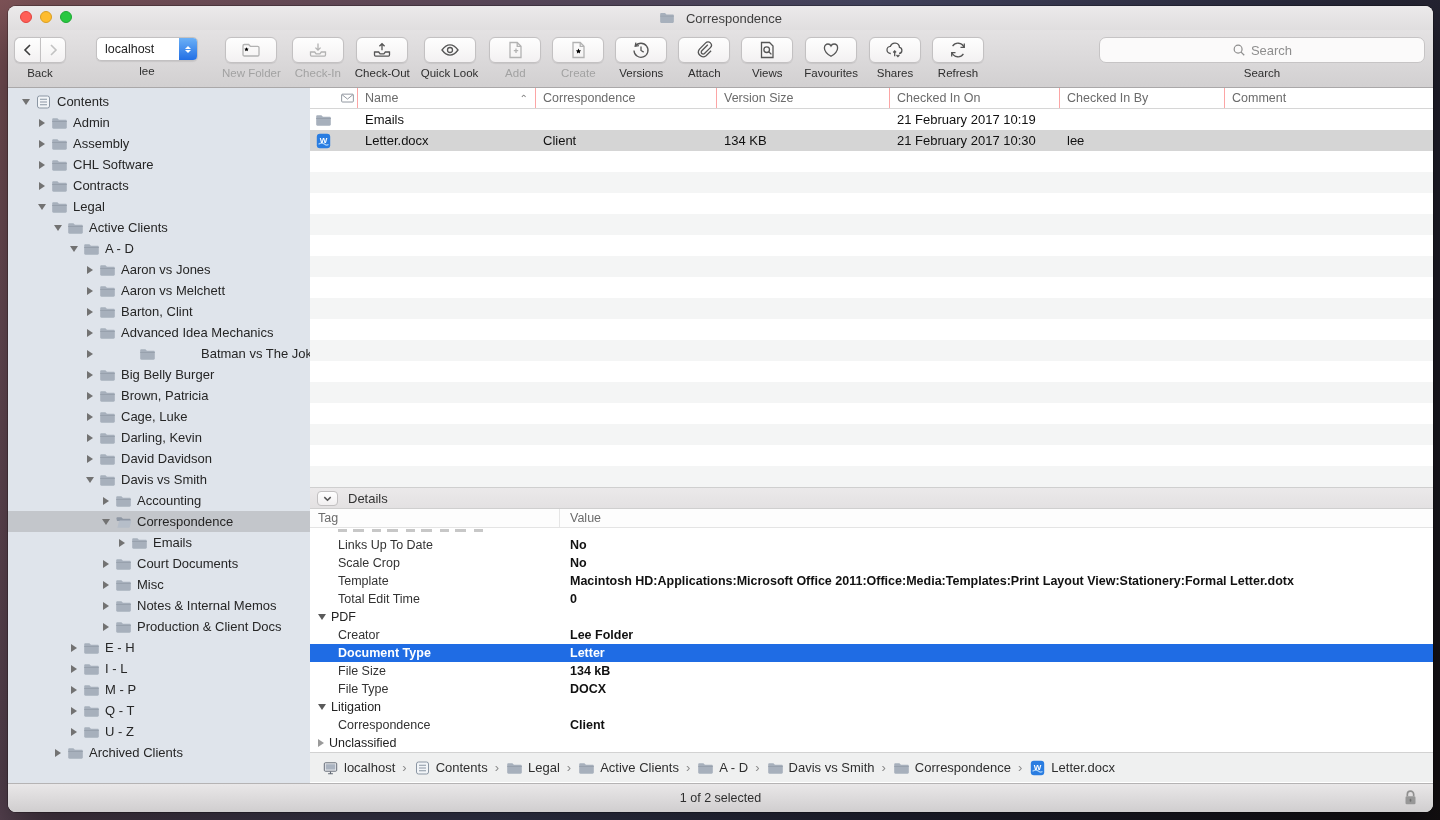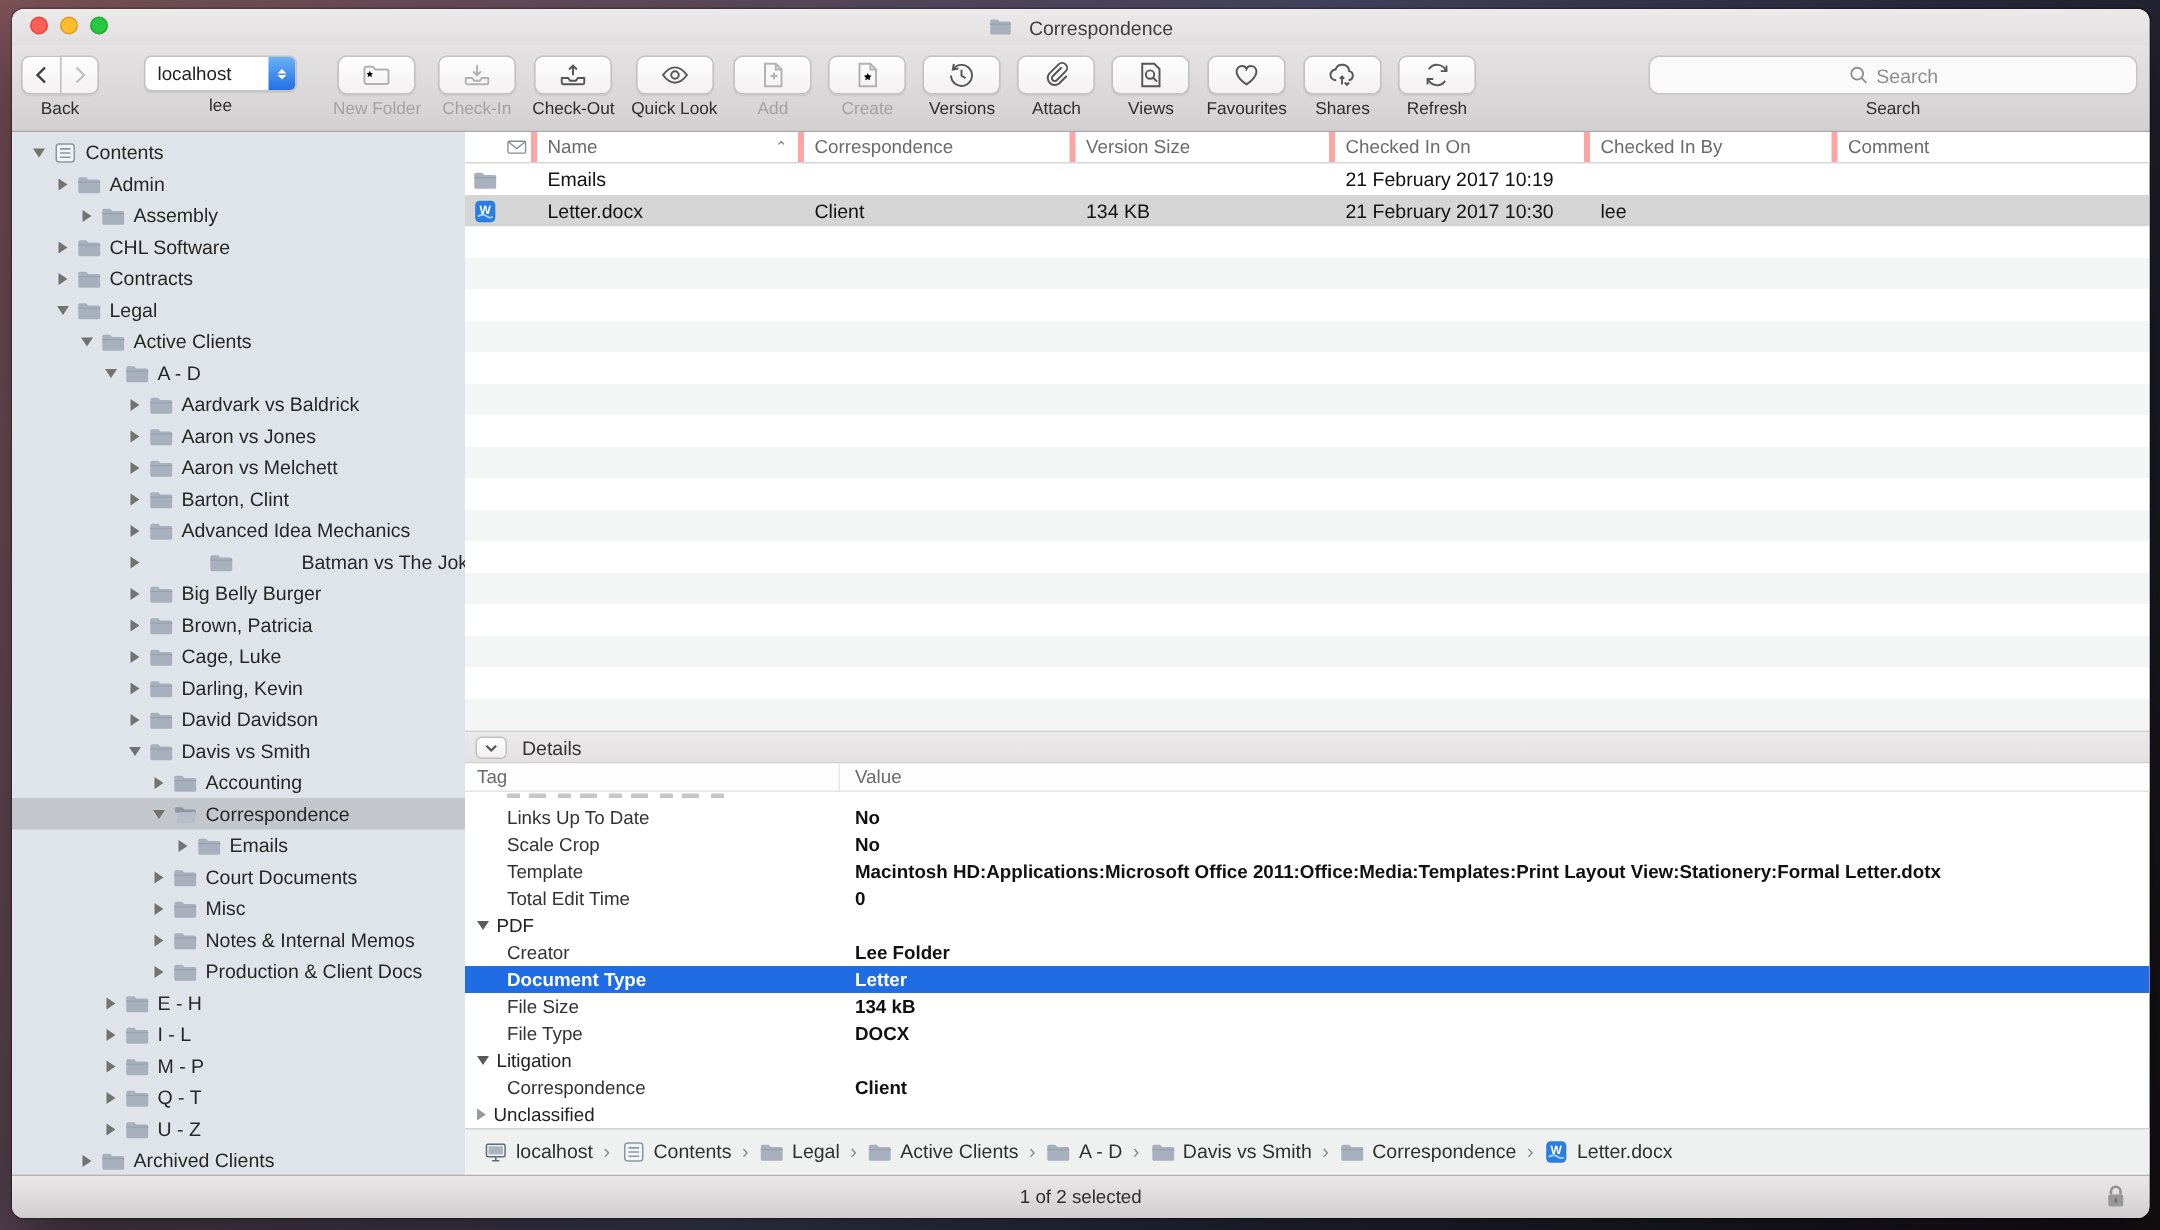--- a/index.html
+++ b/index.html
@@ -72,21 +72,21 @@
   .sidebar { width:302px; flex:0 0 302px; background:#dfe4eb; padding-top:3px; overflow:hidden; }
   .tree-row { height:21px; display:flex; align-items:center; font-size:13px; color:#262626; white-space:nowrap; }
   .tree-row.selected { background:#c3c6cb; }
   .disc { width:12px; height:12px; margin-right:3px; display:flex; align-items:center; justify-content:center; flex:0 0 12px; }
   .disc.right i { width:0;height:0;border-left:6px solid #727272;border-top:4.5px solid transparent;border-bottom:4.5px solid transparent; }
   .disc.down i  { width:0;height:0;border-top:6px solid #727272;border-left:4.5px solid transparent;border-right:4.5px solid transparent; }
   .tree-icon { width:17px; height:16px; margin-right:5px; flex:0 0 17px; }
   .main { flex:1; display:flex; flex-direction:column; background:#fff; min-width:0; }
   
   .list-header { height:21px; flex:0 0 21px; display:flex; border-bottom:1px solid #d6d6d6; background:#fff; font-size:12.5px; color:#6b6b6b; }
-  .hcell { display:flex; align-items:center; padding:0 7px; border-right:4px solid #fca5a5; overflow:hidden; }
+  .hcell { display:flex; align-items:center; padding:0 7px; border-right:1px solid #fca5a5; overflow:hidden; }
   .hcell:last-child { border-right:none; }
   .c-icon { width:48px; flex:0 0 48px; justify-content:flex-end; padding-right:2px; }
   .c-name { width:178px; flex:0 0 178px; }
   .c-corr { width:181px; flex:0 0 181px; }
   .c-size { width:173px; flex:0 0 173px; }
   .c-cion { width:170px; flex:0 0 170px; }
   .c-ciby { width:165px; flex:0 0 165px; }
   .c-comm { flex:1; }
   .sort-ind { margin-left:auto; color:#7c7c7c; font-size:10px; }
   .list-rows { flex:0 0 378px; display:flex; flex-direction:column; }
@@ -324,21 +324,21 @@
           <div class="tree-row" style="padding-left: 28px;">
             <span class="disc right">
               <i></i>
             </span>
             <span class="tree-icon"><svg width="17" height="16" viewBox="0 0 17 16">
                 <path d="M1.2 4.4c0-.7.5-1.2 1.2-1.2h4l1.5 1.5h6.7c.7 0 1.2.5 1.2 1.2v6.7c0 .7-.5 1.2-1.2 1.2H2.4c-.7 0-1.2-.5-1.2-1.2z" fill="#a7b0bc"></path>
                 <path d="M1.2 6h14.6v.9H1.2z" fill="#97a0ac"></path>
               </svg></span>
             <span class="tree-label">Admin</span>
           </div>
-          <div class="tree-row" style="padding-left: 44px;">
+          <div class="tree-row" style="padding-left: 28px;">
             <span class="disc right">
               <i></i>
             </span>
             <span class="tree-icon"><svg width="17" height="16" viewBox="0 0 17 16">
                 <path d="M1.2 4.4c0-.7.5-1.2 1.2-1.2h4l1.5 1.5h6.7c.7 0 1.2.5 1.2 1.2v6.7c0 .7-.5 1.2-1.2 1.2H2.4c-.7 0-1.2-.5-1.2-1.2z" fill="#a7b0bc"></path>
                 <path d="M1.2 6h14.6v.9H1.2z" fill="#97a0ac"></path>
               </svg></span>
             <span class="tree-label">Assembly</span>
           </div>
           <div class="tree-row" style="padding-left: 28px;">
@@ -383,30 +383,20 @@
           </div>
           <div class="tree-row" style="padding-left: 60px;">
             <span class="disc down">
               <i></i>
             </span>
             <span class="tree-icon"><svg width="17" height="16" viewBox="0 0 17 16">
                 <path d="M1.2 4.4c0-.7.5-1.2 1.2-1.2h4l1.5 1.5h6.7c.7 0 1.2.5 1.2 1.2v6.7c0 .7-.5 1.2-1.2 1.2H2.4c-.7 0-1.2-.5-1.2-1.2z" fill="#a7b0bc"></path>
                 <path d="M1.2 6h14.6v.9H1.2z" fill="#97a0ac"></path>
               </svg></span>
             <span class="tree-label">A - D</span>
-          </div>
-          <div class="tree-row" style="padding-left: 76px;">
-            <span class="disc right">
-              <i></i>
-            </span>
-            <span class="tree-icon"><svg width="17" height="16" viewBox="0 0 17 16">
-                <path d="M1.2 4.4c0-.7.5-1.2 1.2-1.2h4l1.5 1.5h6.7c.7 0 1.2.5 1.2 1.2v6.7c0 .7-.5 1.2-1.2 1.2H2.4c-.7 0-1.2-.5-1.2-1.2z" fill="#a7b0bc"></path>
-                <path d="M1.2 6h14.6v.9H1.2z" fill="#97a0ac"></path>
-              </svg></span>
-            <span class="tree-label">Aardvark vs Baldrick</span>
           </div>
           <div class="tree-row" style="padding-left: 76px;">
             <span class="disc right">
               <i></i>
             </span>
             <span class="tree-icon"><svg width="17" height="16" viewBox="0 0 17 16">
                 <path d="M1.2 4.4c0-.7.5-1.2 1.2-1.2h4l1.5 1.5h6.7c.7 0 1.2.5 1.2 1.2v6.7c0 .7-.5 1.2-1.2 1.2H2.4c-.7 0-1.2-.5-1.2-1.2z" fill="#a7b0bc"></path>
                 <path d="M1.2 6h14.6v.9H1.2z" fill="#97a0ac"></path>
               </svg></span>
             <span class="tree-label">Aaron vs Jones</span>

